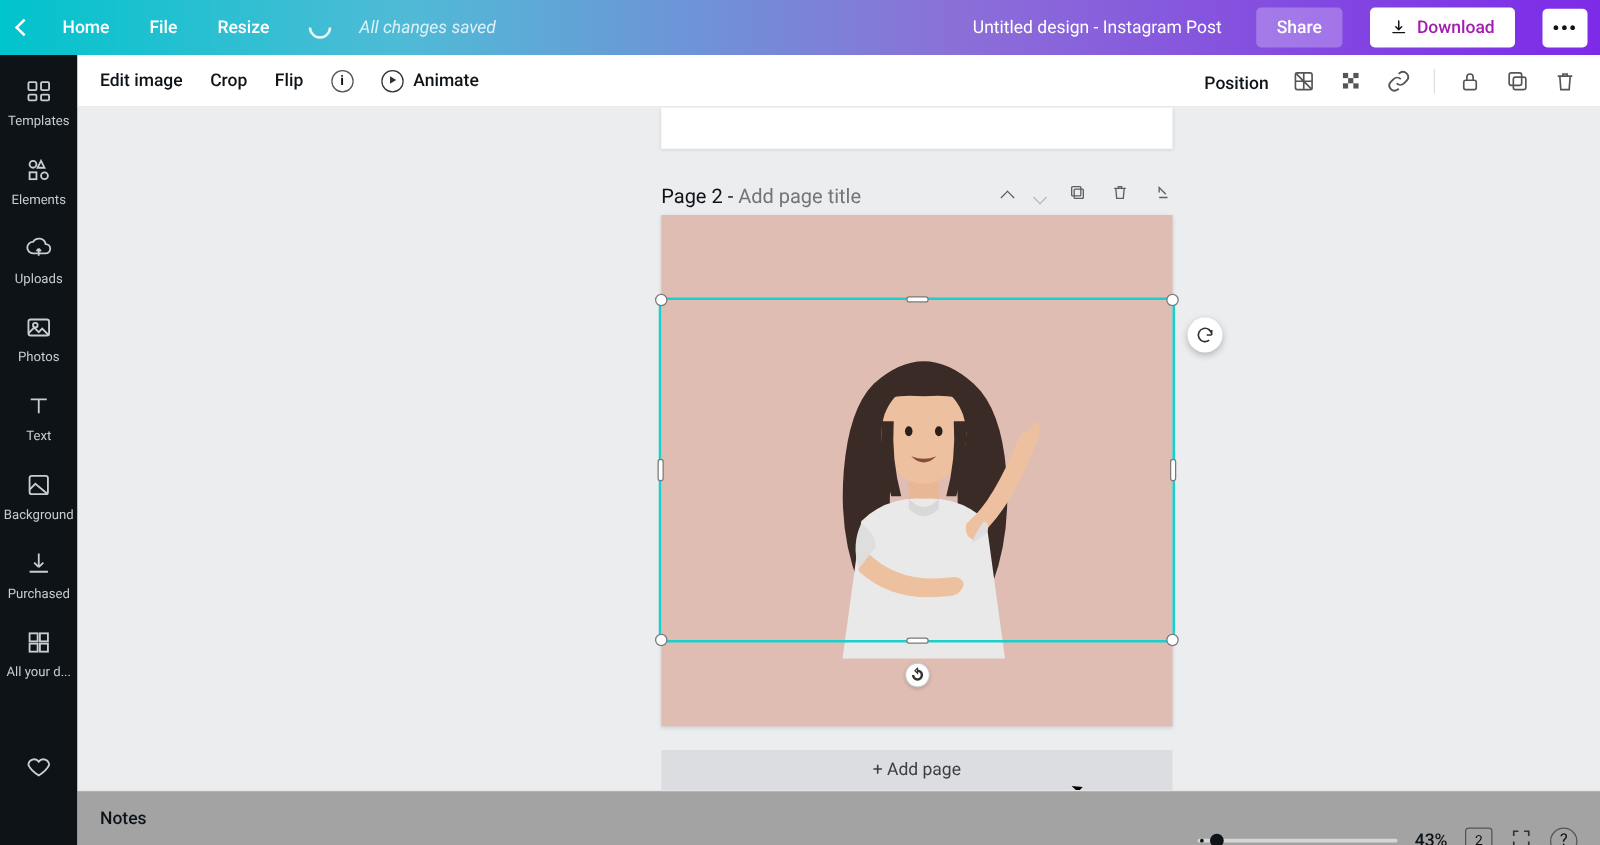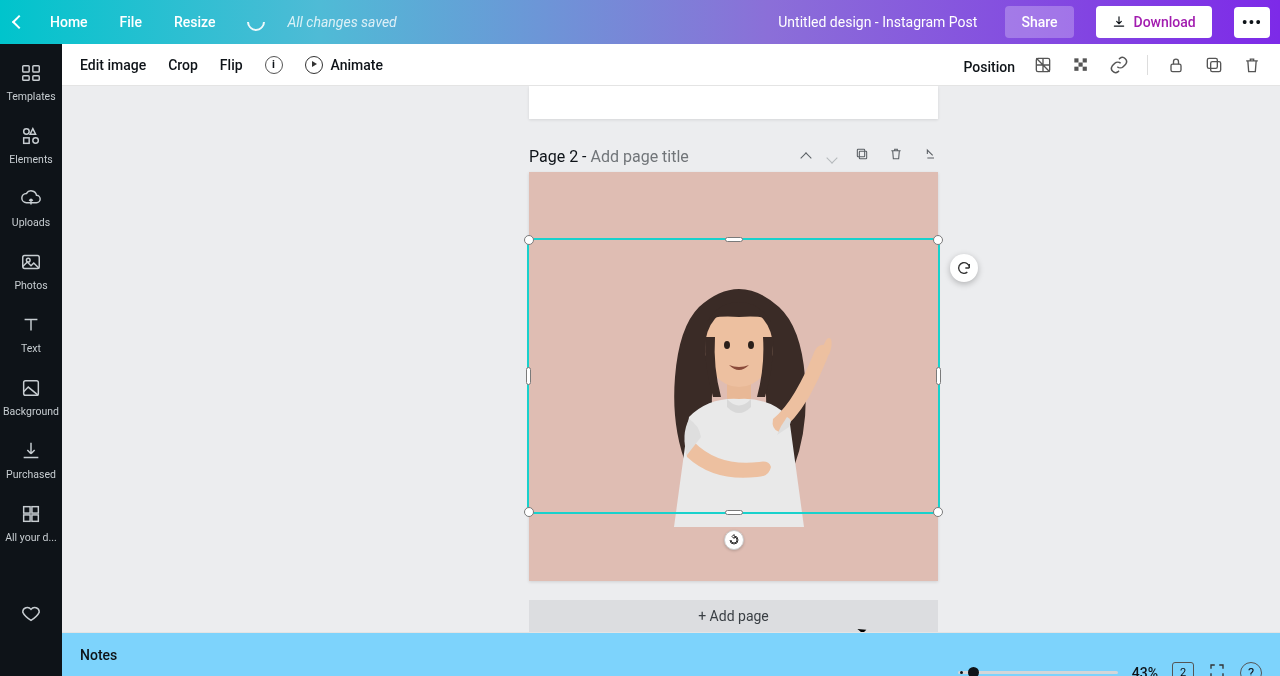--- a/index.html
+++ b/index.html
@@ -85,21 +85,21 @@
 .float-btn { position:absolute; top:168px; left:888px; width:28px; height:28px; background:#fff; border-radius:50%; box-shadow:0 2px 6px rgba(0,0,0,0.25); display:flex; align-items:center; justify-content:center; cursor:pointer;}
 .float-btn svg { width:16px; height:16px; }
 
 
 .add-page { position:absolute; top:514px; left:467px; width:409px; height:32px; background:#dcdde0; display:flex; align-items:center; justify-content:center; font-size:14px; color:#3a3f44; cursor:pointer; border-radius:0;}
 
 
 .cursor { position:absolute; top:538px; left:795px; font-size:12px; transform:rotate(-20deg); pointer-events:none;}
 
 
-.bottombar { position:absolute; bottom:0; left:62px; right:0; height:44px; background:#7dd3fc; border-top:1px solid #e4e4e4; display:flex; align-items:center; padding:0 18px; font-size:14px; color:#0e1318;}
+.bottombar { position:absolute; bottom:0; left:62px; right:0; height:44px; background:#a3a3a3; border-top:1px solid #e4e4e4; display:flex; align-items:center; padding:0 18px; font-size:14px; color:#0e1318;}
 .bottombar .notes { font-weight:500; cursor:pointer;}
 .bottombar .zoom-group { margin-left:auto; display:flex; align-items:center; gap:14px;margin-top:36px;}
 .slider { width:160px; height:3px; background:#d4d6d8; border-radius:2px; position:relative;}
 .slider .knob { position:absolute; left:10px; top:-4px; width:11px; height:11px; background:#0e1318; border-radius:50%;}
 .slider .dot { position:absolute; left:2px; top:0px; width:3px; height:3px; background:#0e1318; border-radius:50%;}
 .zoom-val { font-weight:500; }
 .page-ind { width:22px; height:22px; border:1.5px solid #555; border-radius:3px; display:flex; align-items:center; justify-content:center; font-size:11px; cursor:pointer;}
 .fs-icon, .help-icon { cursor:pointer; }
 .help-icon { width:22px; height:22px; border:1.5px solid #555; border-radius:50%; display:flex; align-items:center; justify-content:center; font-size:13px;}
 </style>

